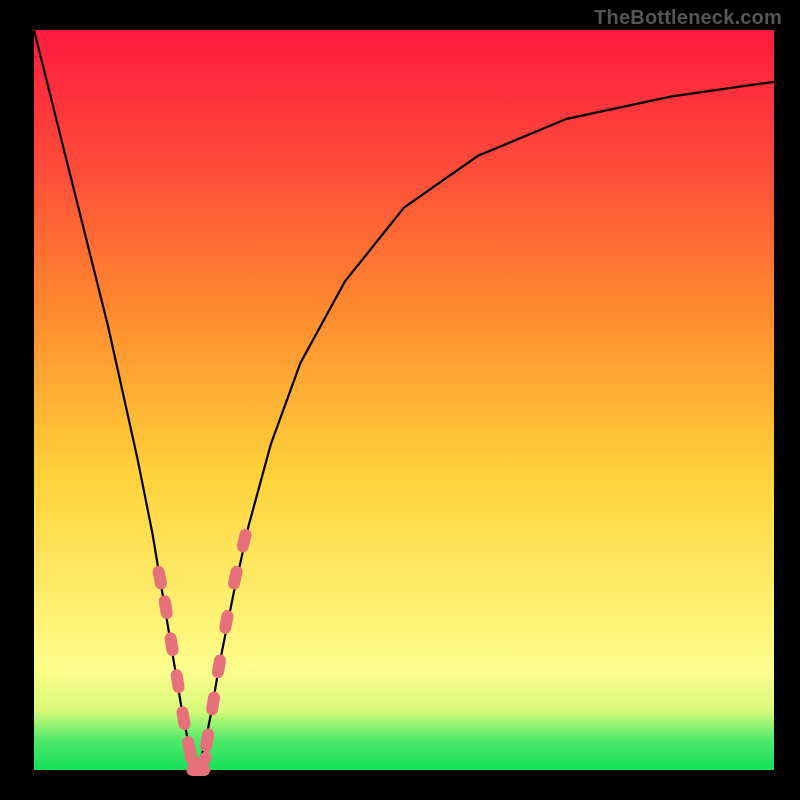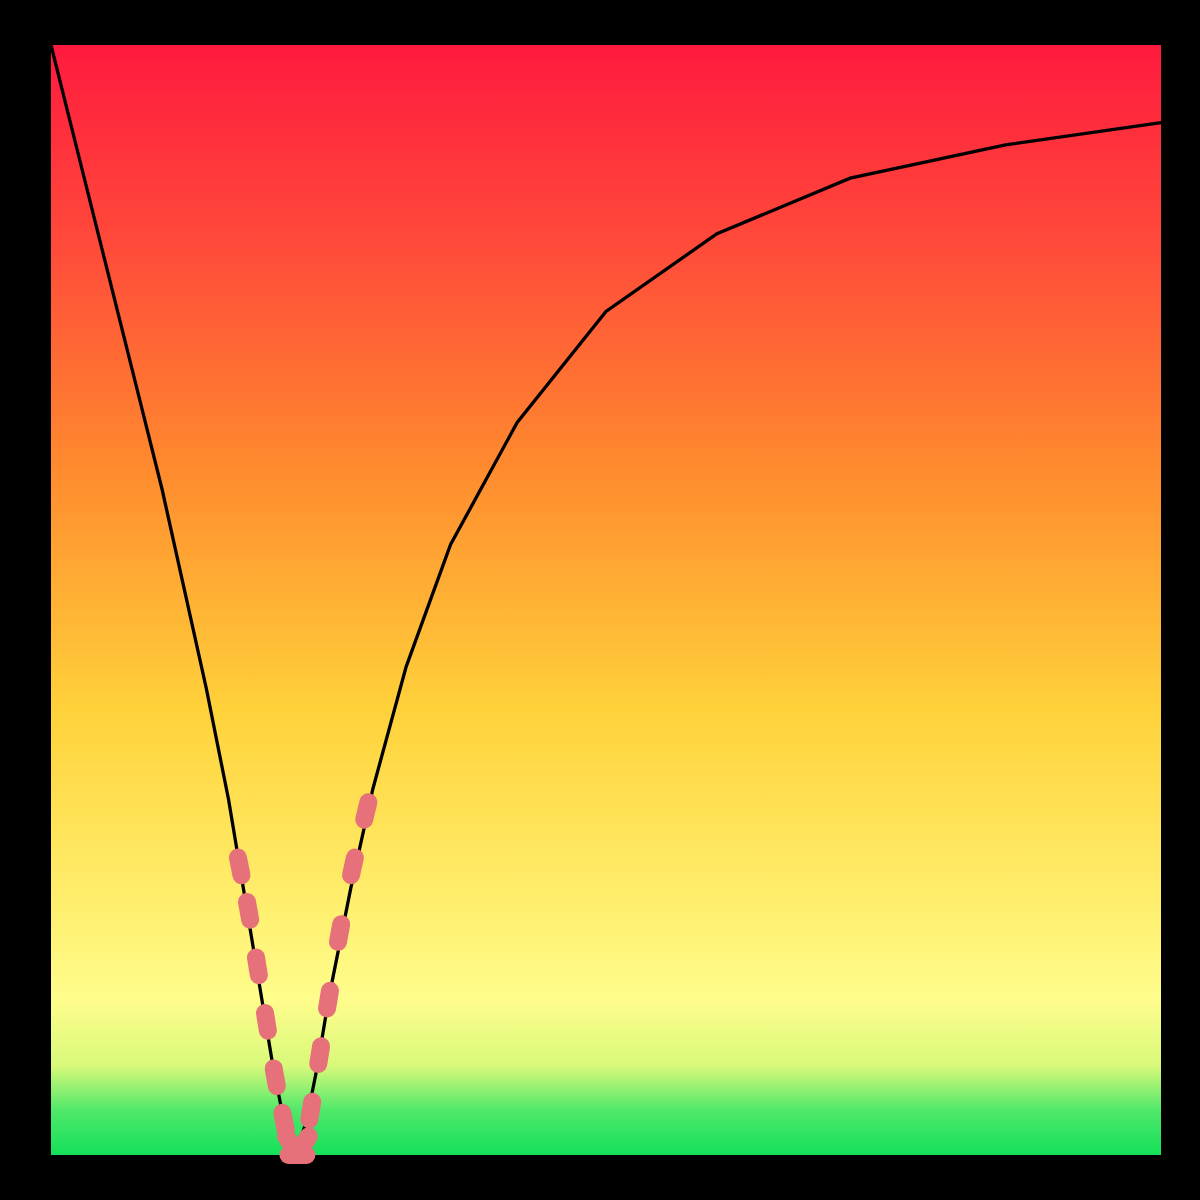--- a/index.html
+++ b/index.html
@@ -56,20 +56,21 @@
   .bead {
     fill: #e6717a;
     stroke: none;
   }
 </style>
 </head>
 <body>
 
 <div class="frame">
   <div class="plot-area" style="left: 34px; top: 30px; width: 740px; height: 740px;"></div>
+  <div class="watermark" style="right: 18px; top: 6px; font-size: 20px;">TheBottleneck.com</div>
   <svg class="curve-layer" width="740" height="740" viewBox="0 0 740 740" style="left: 34px; top: 30px;">
       <path d="M0.0 0.0 L14.8 59.2 L29.6 118.4 L44.4 177.6 L59.2 236.8 L74.0 296.0 L88.8 362.6 L103.6 429.2 L118.4 503.2 L133.2 592.0 L148.0 680.8 L155.4 717.8 L162.8 740.0 L170.2 717.8 L177.6 680.8 L185.0 636.4 L199.8 562.4 L214.6 495.8 L236.8 414.4 L266.4 333.0 L310.8 251.6 L370.0 177.6 L444.0 125.8 L532.8 88.8 L636.4 66.6 L740.0 51.8" class="curve"></path>
       <g>
         <rect x="113.8" y="541.6" width="24" height="12" rx="6" class="bead" transform="rotate(78.7 125.8 547.6)"></rect>
         <circle cx="125.8" cy="547.6" r="5.5" class="dot"></circle>
         <rect x="119.7" y="571.2" width="24" height="12" rx="6" class="bead" transform="rotate(79.9 131.7 577.2)"></rect>
         <circle cx="131.7" cy="577.2" r="5.5" class="dot"></circle>
         <rect x="125.6" y="608.2" width="24" height="12" rx="6" class="bead" transform="rotate(80.9 137.6 614.2)"></rect>
         <circle cx="137.6" cy="614.2" r="5.5" class="dot"></circle>
         <rect x="131.6" y="645.2" width="24" height="12" rx="6" class="bead" transform="rotate(80.9 143.6 651.2)"></rect>

